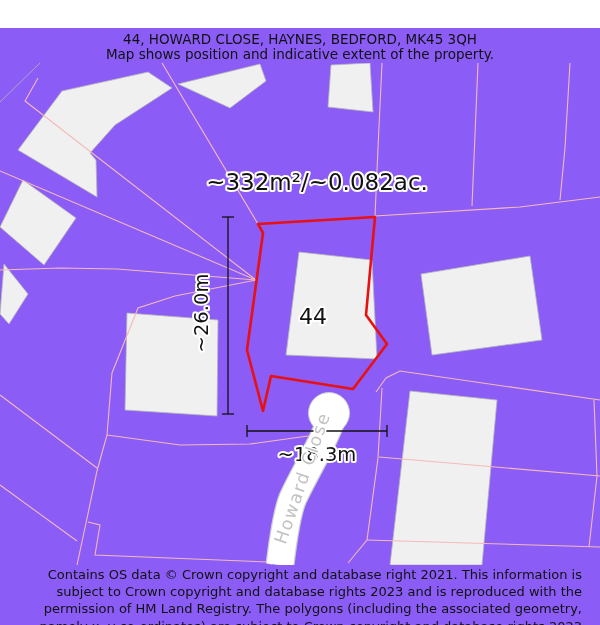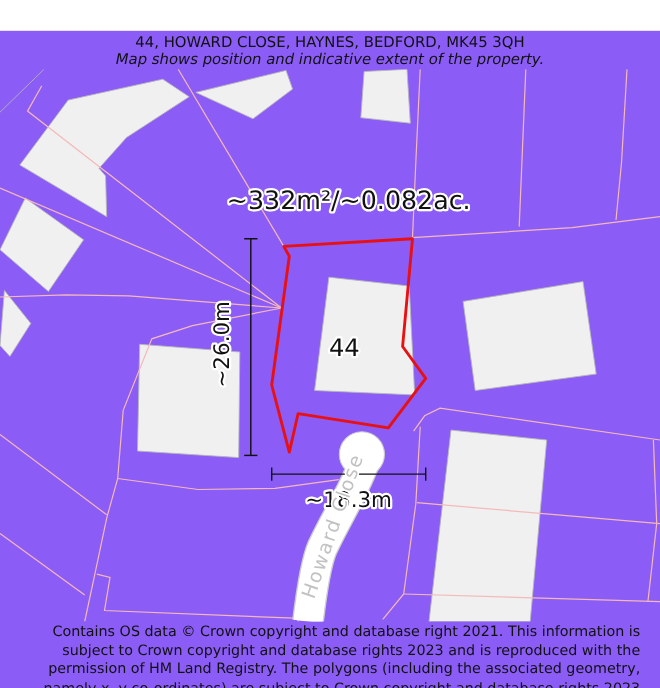--- a/index.html
+++ b/index.html
@@ -4,21 +4,21 @@
 <style>
   html,body { margin:0; padding:0; background:#fff; }
   .page {
     position:relative; width:600px; height:625px; background:#8b5cf6;
     font-family:"DejaVu Sans", "Liberation Sans", sans-serif; color:#111;
     overflow:hidden;
     margin-top:28px;
   }
   .header { position:absolute; top:4px; left:0; width:600px; text-align:center; }
   .header .title    { font-size:13.5px; line-height:15px; color:#111; }
-  .header .subtitle { font-size:13.5px; line-height:15px; color:#111;font-style:italic; }
+  .header .subtitle { font-size:13.5px; line-height:15px; color:#111; }
   .map-svg { position:absolute; top:35px; left:0; }
   .building { fill:var(--c-building_fill,#f0f0f0); stroke:var(--c-building_stroke,#b6b6b6); stroke-width:0.8; }
   .parcel   { fill:none; stroke:var(--c-parcel_line,#f5b9b9); stroke-width:1.1; }
   .grayline { fill:none; stroke:var(--c-building_stroke,#b6b6b6); stroke-width:0.8; }
   .street-casing { fill:none; stroke:var(--c-street_casing,#cccccc); stroke-width:29; }
   .street-fill   { fill:none; stroke:#ffffff; stroke-width:26.5; }
   .bulb     { fill:#ffffff; stroke:var(--c-street_casing,#cccccc); stroke-width:1; }
   .property { fill:none; stroke:var(--c-property_outline,#e81010); stroke-width:2.6; stroke-linejoin:round; }
   .dim      { stroke:var(--c-dimension,#111111); stroke-width:1.3; }
   .lbl {

